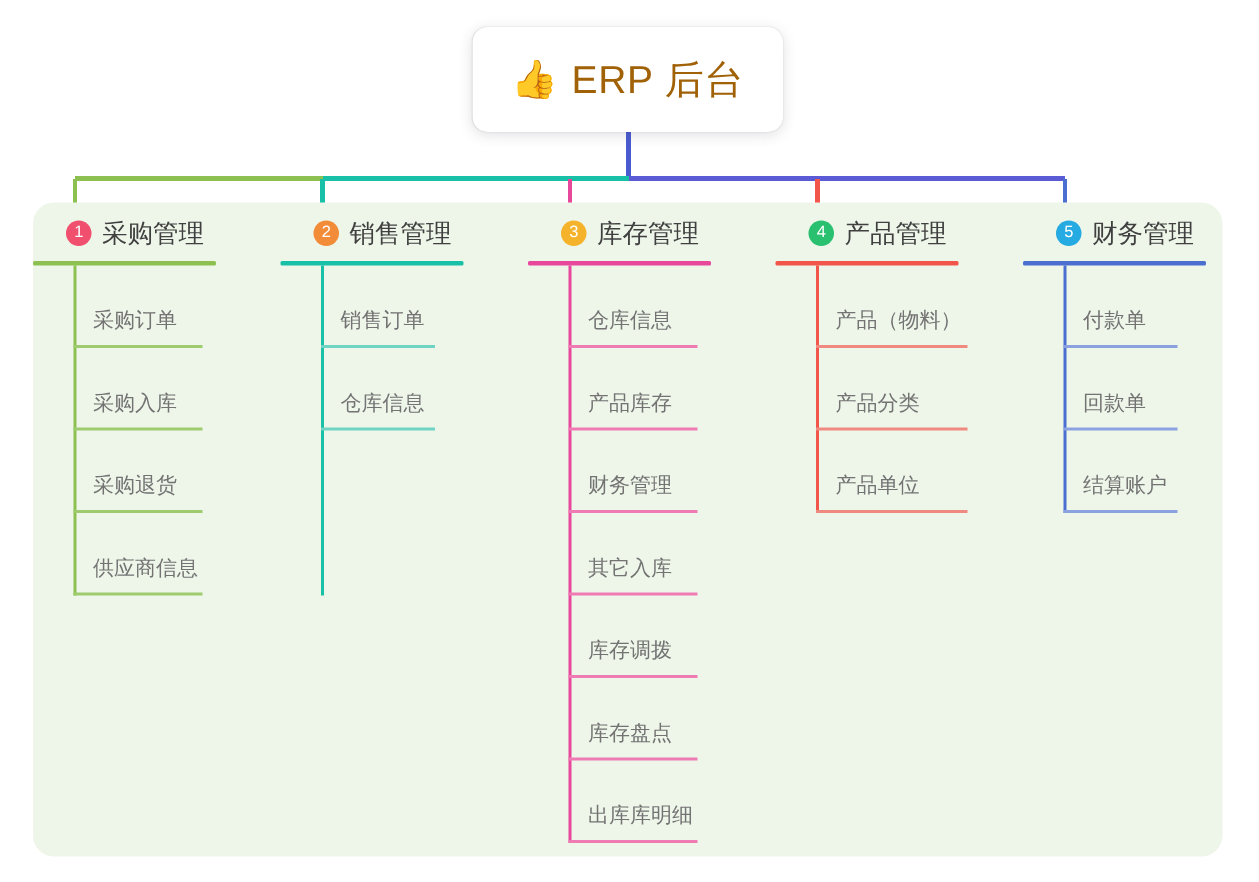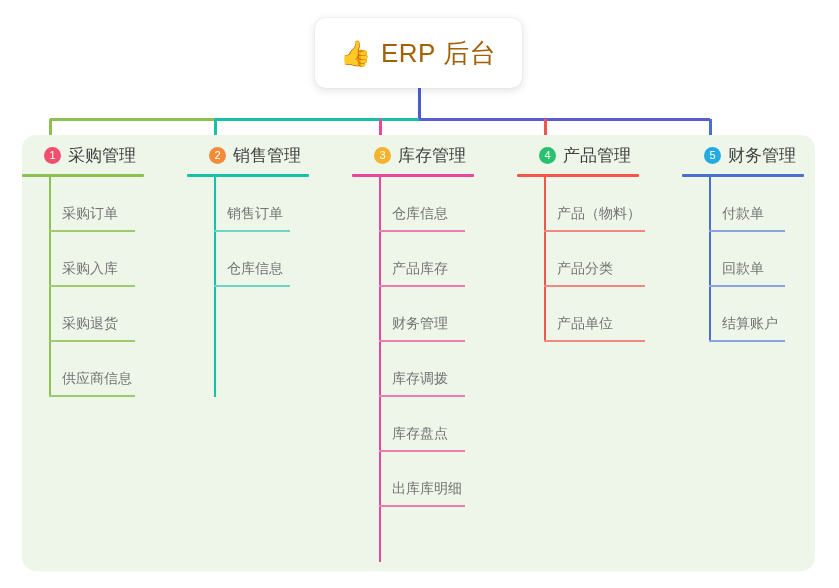--- a/index.html
+++ b/index.html
@@ -212,20 +212,24 @@
           </div>
           <div class="leaf">
             <span class="leaf-label">产品库存</span>
             <div class="leaf-rule" style="background: rgb(239, 123, 180); width: 86px;"></div>
           </div>
           <div class="leaf">
             <span class="leaf-label">财务管理</span>
             <div class="leaf-rule" style="background: rgb(239, 123, 180); width: 86px;"></div>
           </div>
           <div class="leaf">
+            <span class="leaf-label">其它入库</span>
+            <div class="leaf-rule" style="background: rgb(239, 123, 180); width: 86px;"></div>
+          </div>
+          <div class="leaf">
             <span class="leaf-label">库存调拨</span>
             <div class="leaf-rule" style="background: rgb(239, 123, 180); width: 86px;"></div>
           </div>
           <div class="leaf">
             <span class="leaf-label">库存盘点</span>
             <div class="leaf-rule" style="background: rgb(239, 123, 180); width: 86px;"></div>
           </div>
           <div class="leaf">
             <span class="leaf-label">出库库明细</span>
             <div class="leaf-rule" style="background: rgb(239, 123, 180); width: 86px;"></div>

